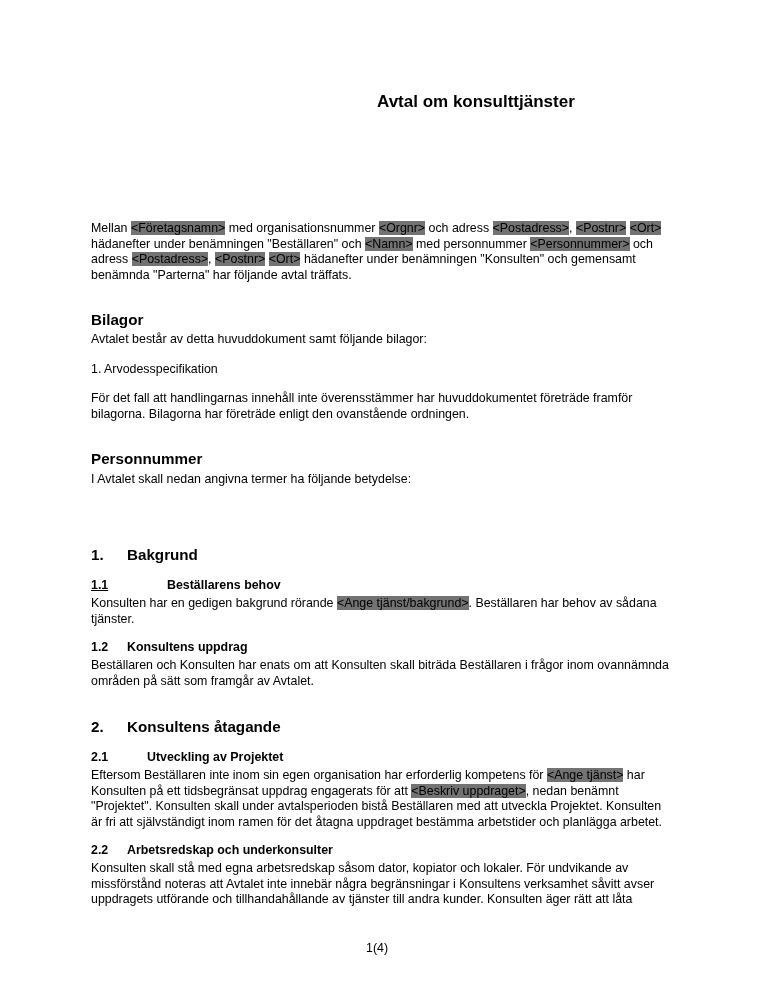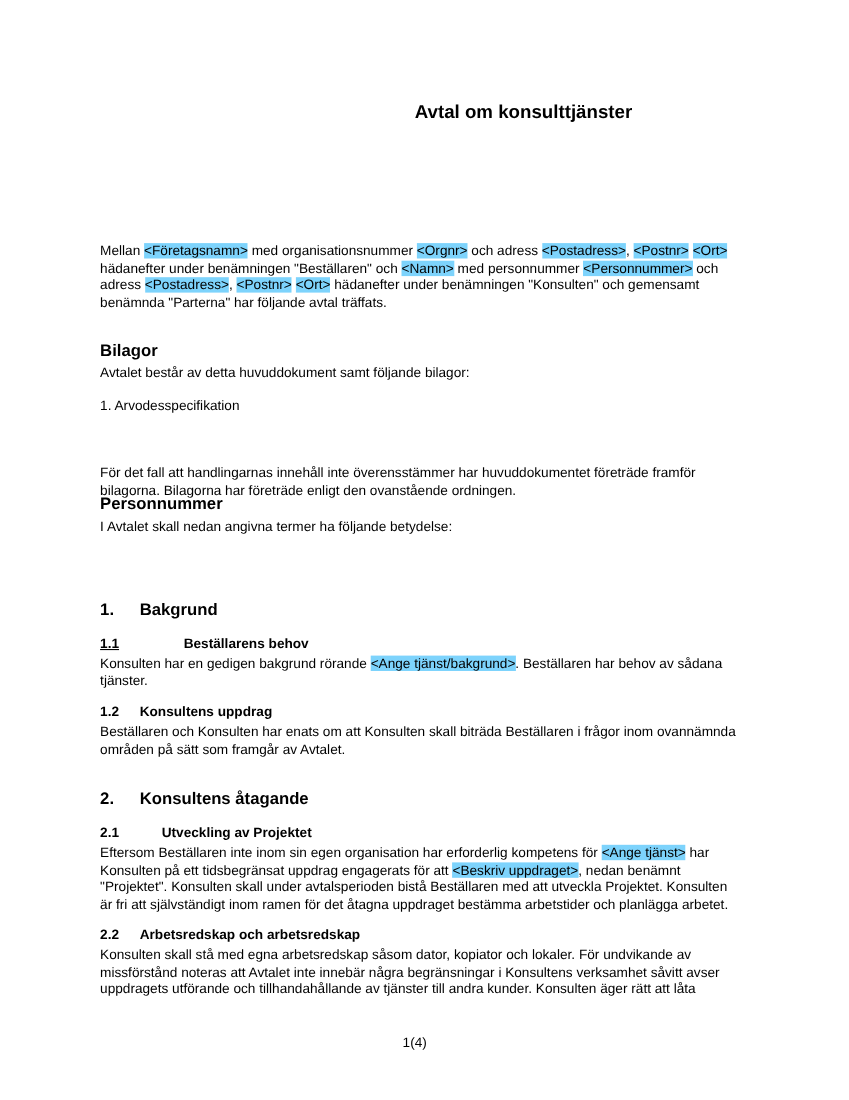--- a/index.html
+++ b/index.html
@@ -1,21 +1,21 @@
 <!DOCTYPE html>
 <html><head>
 <meta charset="utf-8">
 <style>
   html, body { margin: 0; padding: 0; background: #ffffff; }
   body { width: 772px; height: 1000px; position: relative; overflow: hidden;
          font-family: "Liberation Sans", sans-serif; color: #000; }
   .page { position: absolute; left: 0; top: 0; width: 772px; height: 1000px; background: #fff; }
   .title { position: absolute; left: 377px; top: 92px; font-size: 17px; font-weight: bold; letter-spacing: 0; }
   .body-text { position: absolute; left: 91px; width: 610px; font-size: 12.4px; line-height: 15.6px; }
-  .hl { background: #7dd3fc; }
+  .hl { background: #737373; }
   .h1 { position: absolute; left: 91px; font-size: 15.2px; font-weight: bold; }
   .hnum { position: absolute; left: 91px; font-size: 15.2px; font-weight: bold; }
   .h1num-label { position: absolute; left: 127px; font-size: 15.2px; font-weight: bold; }
   .h2num { position: absolute; left: 91px; font-size: 12.4px; font-weight: bold; }
   .h2label { position: absolute; left: 127px; font-size: 12.4px; font-weight: bold; }
   .footer { position: absolute; left: 366px; top: 941px; font-size: 12.4px; }
   b.inline { font-weight: bold; }
 </style>
 </head>
 <body>
@@ -33,21 +33,21 @@
     </div>
     <div>
       <span>adress </span><span class="hl">&lt;Postadress&gt;</span><span>, </span><span class="hl">&lt;Postnr&gt;</span><span> </span><span class="hl">&lt;Ort&gt;</span><span> hädanefter under benämningen "Konsulten" och gemensamt</span>
     </div>
     <div>benämnda "Parterna" har följande avtal träffats.</div>
   </div>
 
   <div class="h1" style="top:311px;">Bilagor</div>
   <div class="body-text" style="top:332px;">Avtalet består av detta huvuddokument samt följande bilagor:</div>
   <div class="body-text" style="top:362px;">1.  Arvodesspecifikation</div>
-  <div class="body-text" style="top:391px;margin-top:32px;">
+  <div class="body-text" style="top:391px;">
     <div>För det fall att handlingarnas innehåll inte överensstämmer har huvuddokumentet företräde framför</div>
     <div>bilagorna. Bilagorna har företräde enligt den ovanstående ordningen.</div>
   </div>
 
   <div class="h1" style="top:450px;">Personnummer</div>
   <div class="body-text" style="top:472px;">I Avtalet skall nedan angivna termer ha följande betydelse:</div>
 
   <div class="hnum" style="top:546px;">1.</div>
   <div class="h1num-label" style="top:546px;">Bakgrund</div>
 
@@ -71,21 +71,21 @@
   <div class="h2num" style="top:750px;">2.1</div>
   <div class="h2label" style="top:750px;margin-left:20px;">Utveckling av Projektet</div>
   <div class="body-text" style="top:768px;">
     <div><span>Eftersom Beställaren inte inom sin egen organisation har erforderlig kompetens för </span><span class="hl">&lt;Ange tjänst&gt;</span><span> har</span></div>
     <div><span>Konsulten på ett tidsbegränsat uppdrag engagerats för att </span><span class="hl">&lt;Beskriv uppdraget&gt;</span><span>, nedan benämnt</span></div>
     <div>"Projektet". Konsulten skall under avtalsperioden bistå Beställaren med att utveckla Projektet. Konsulten</div>
     <div>är fri att självständigt inom ramen för det åtagna uppdraget bestämma arbetstider och planlägga arbetet.</div>
   </div>
 
   <div class="h2num" style="top:843px;">2.2</div>
-  <div class="h2label" style="top:843px;">Arbetsredskap och arbetsredskap</div>
+  <div class="h2label" style="top:843px;">Arbetsredskap och underkonsulter</div>
   <div class="body-text" style="top:861px;">
     <div>Konsulten skall stå med egna arbetsredskap såsom dator, kopiator och lokaler. För undvikande av</div>
     <div>missförstånd noteras att Avtalet inte innebär några begränsningar i Konsultens verksamhet såvitt avser</div>
     <div>uppdragets utförande och tillhandahållande av tjänster till andra kunder. Konsulten äger rätt att låta</div>
   </div>
 
   <div class="footer">1(4)</div>
 </div>
 
 </body></html>

